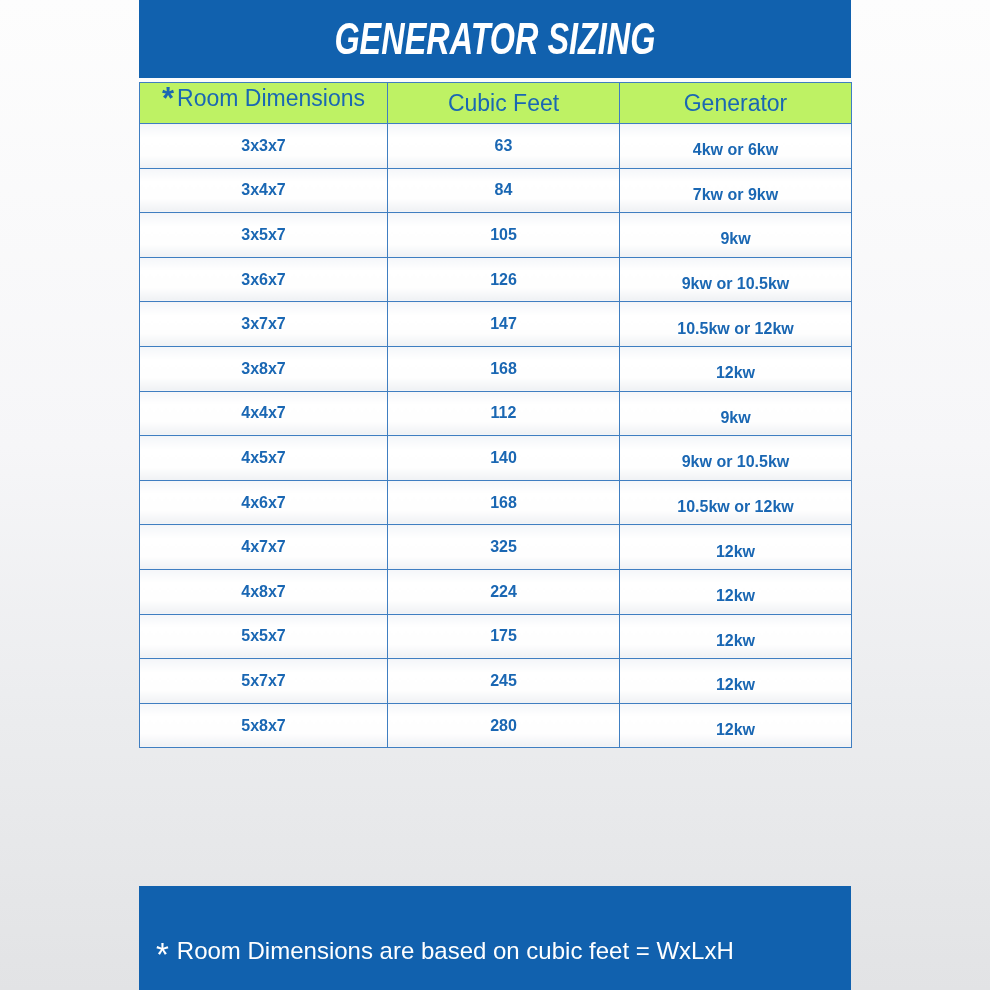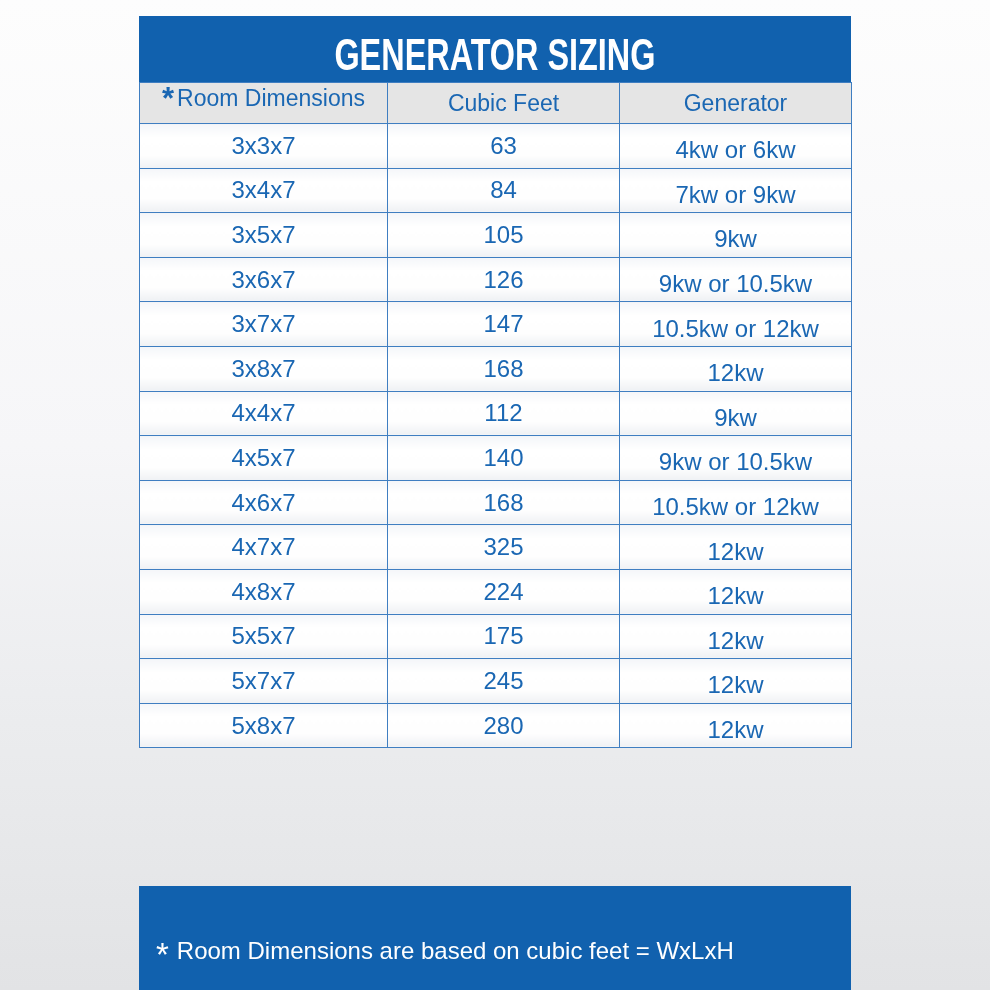--- a/index.html
+++ b/index.html
@@ -16,25 +16,26 @@
   }
 
   
   .band {
     position: absolute;
     left: 139px;
     width: 712px;
     background: #1161ae;
   }
   .band-top {
-    top: 16px;
+    top: 0;
     height: 78px;
     display: flex;
     align-items: center;
     justify-content: center;
+    font-style: italic;
   }
   .band-bottom {
     top: 886px;
     height: 135px;
     display: flex;
     align-items: center;
   }
 
   .title {
     color: #ffffff;
@@ -65,28 +66,28 @@
     color: #1a67b3;
     padding: 0;
   }
   table.sizing thead tr {
     height: 41px;
   }
   table.sizing tbody tr {
     height: 44.6px;
   }
   table.sizing th {
-    background: #e5e5e5;
+    background: #bef264;
     font-size: 23px;
     font-weight: normal;
   }
   table.sizing td {
     background: linear-gradient(180deg, #f4f6f9 0%, #ffffff 30%, #fefefe 70%, #eff1f4 100%);
-    font-size: 24px;
-    font-weight: normal;
+    font-size: 16px;
+    font-weight: bold;
   }
   table.sizing td.gen-cell {
     padding-top: 9px;
   }
   .hdr-star {
     font-size: 31px;
     font-weight: bold;
     vertical-align: top;
     position: relative;
     top: -4px;

